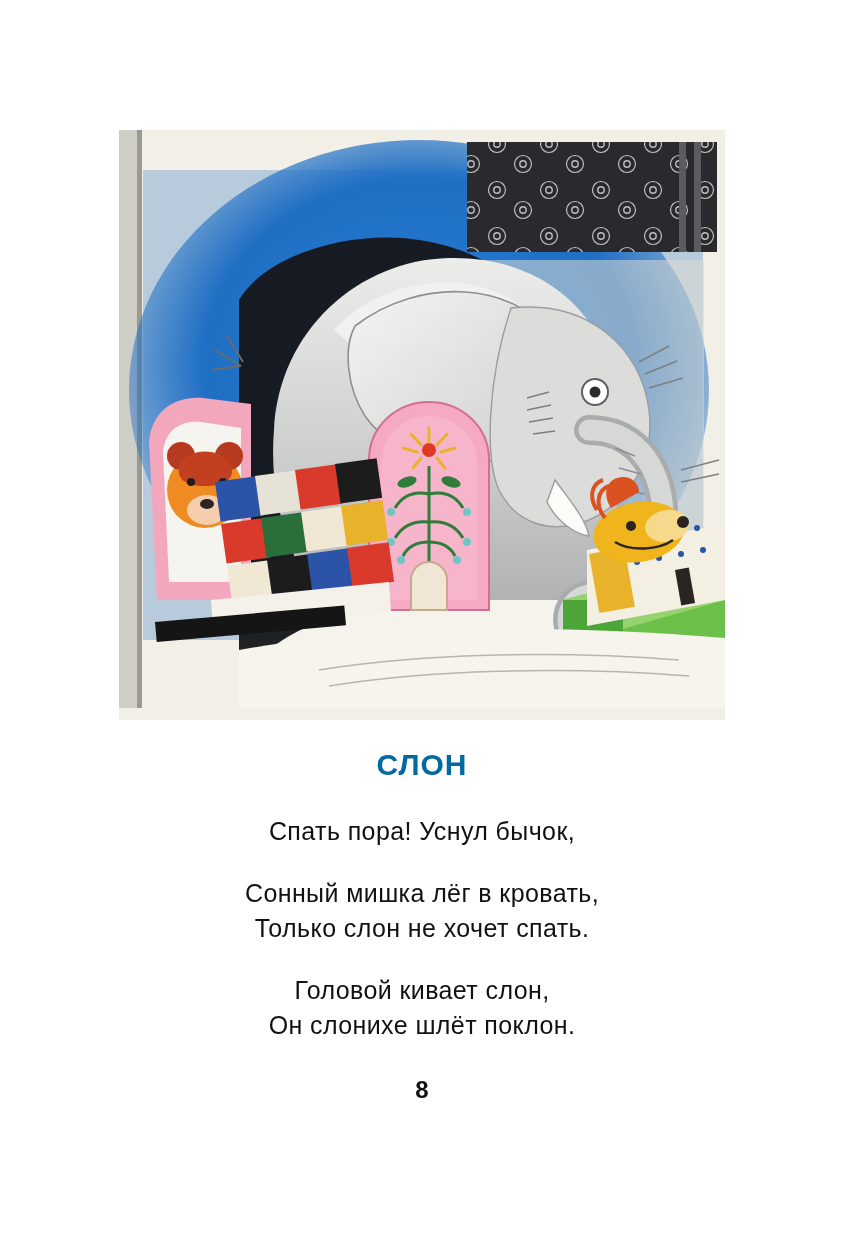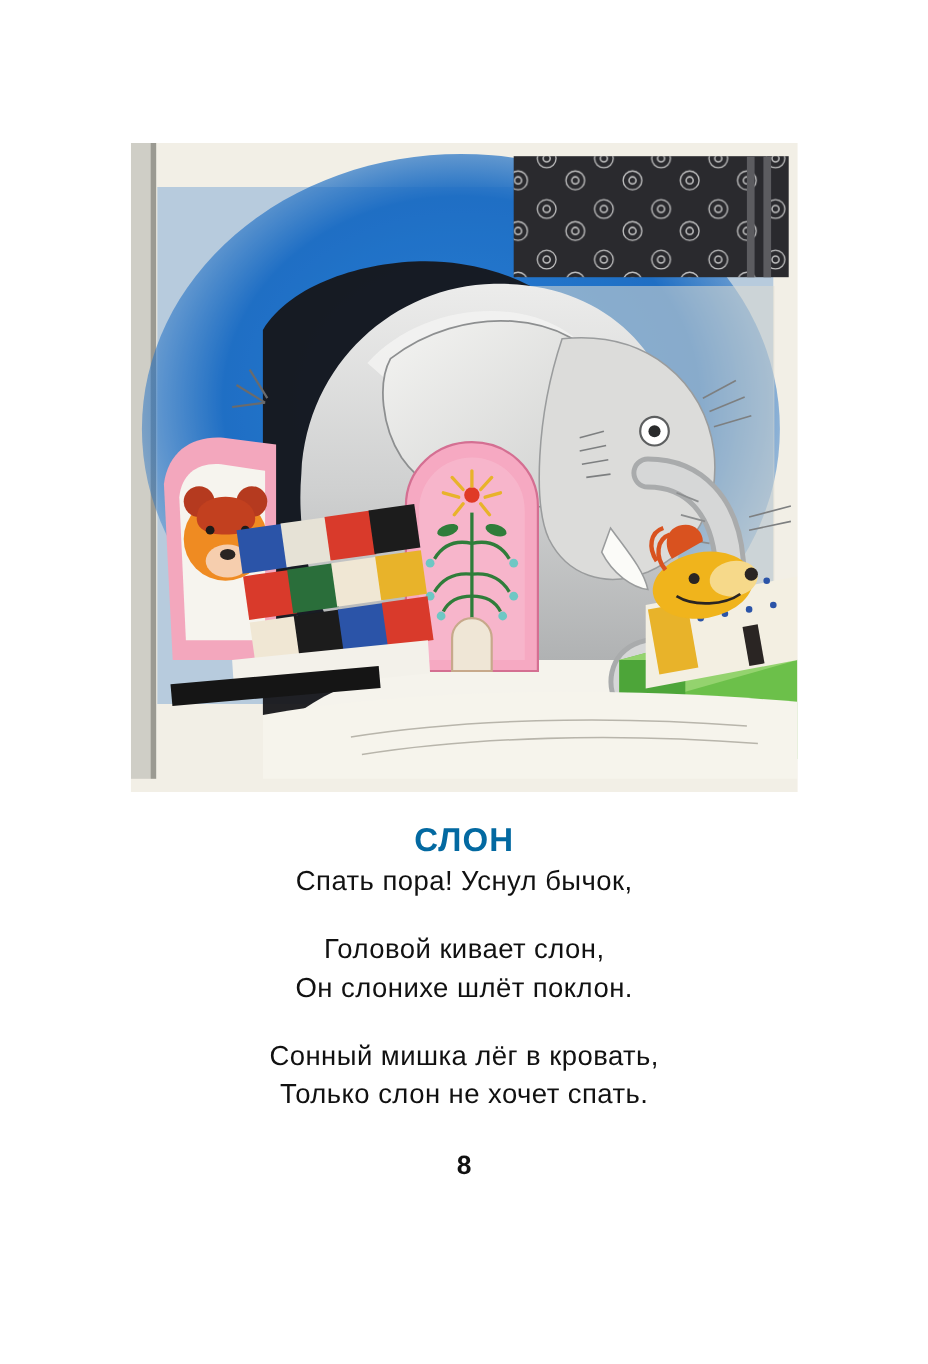--- a/index.html
+++ b/index.html
@@ -41,21 +41,21 @@
 
   
   .poem-title {
     margin-top: 28px;
     font-size: 30px;
     font-weight: bold;
     letter-spacing: 1px;
     text-transform: uppercase;
   }
   .stanzas {
-    margin-top: 2px;
+    margin-top: 32px;
     width: 606px;
     text-align: center;
   }
   .stanza {
     margin-bottom: 26px;
   }
   .line {
     font-size: 25px;
     line-height: 1.42;
     color: #111111;
@@ -271,26 +271,26 @@
 
   <div class="poem-title" style="color:#0369a1">СЛОН</div>
 
   <div class="stanzas">
 
     <div class="stanza">
       <div class="line">Спать пора! Уснул бычок,</div>
     </div>
 
     <div class="stanza">
+      <div class="line">Сонный мишка лёг в кровать,</div>
+      <div class="line">Только слон не хочет спать.</div>
+    </div>
+
+    <div class="stanza">
       <div class="line">Головой кивает слон,</div>
       <div class="line">Он слонихе шлёт поклон.</div>
     </div>
 
-    <div class="stanza">
-      <div class="line">Сонный мишка лёг в кровать,</div>
-      <div class="line">Только слон не хочет спать.</div>
-    </div>
-
   </div>
 
   <div class="page-number">8</div>
 
 </div>
 
 </body></html>

